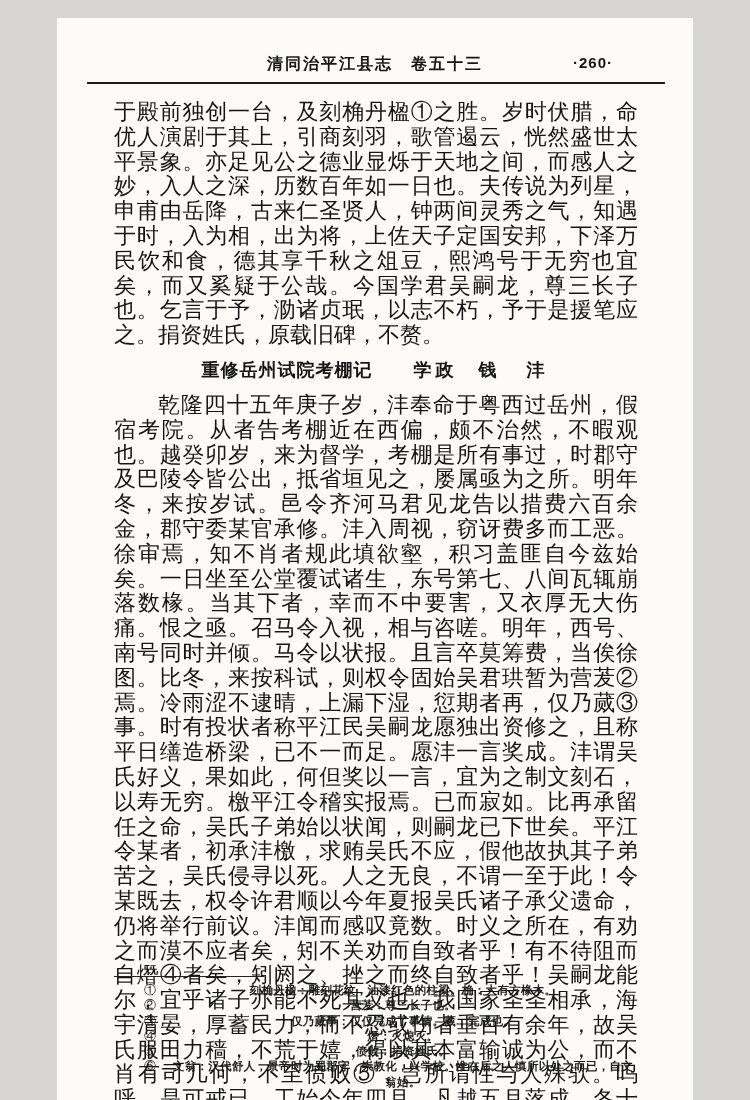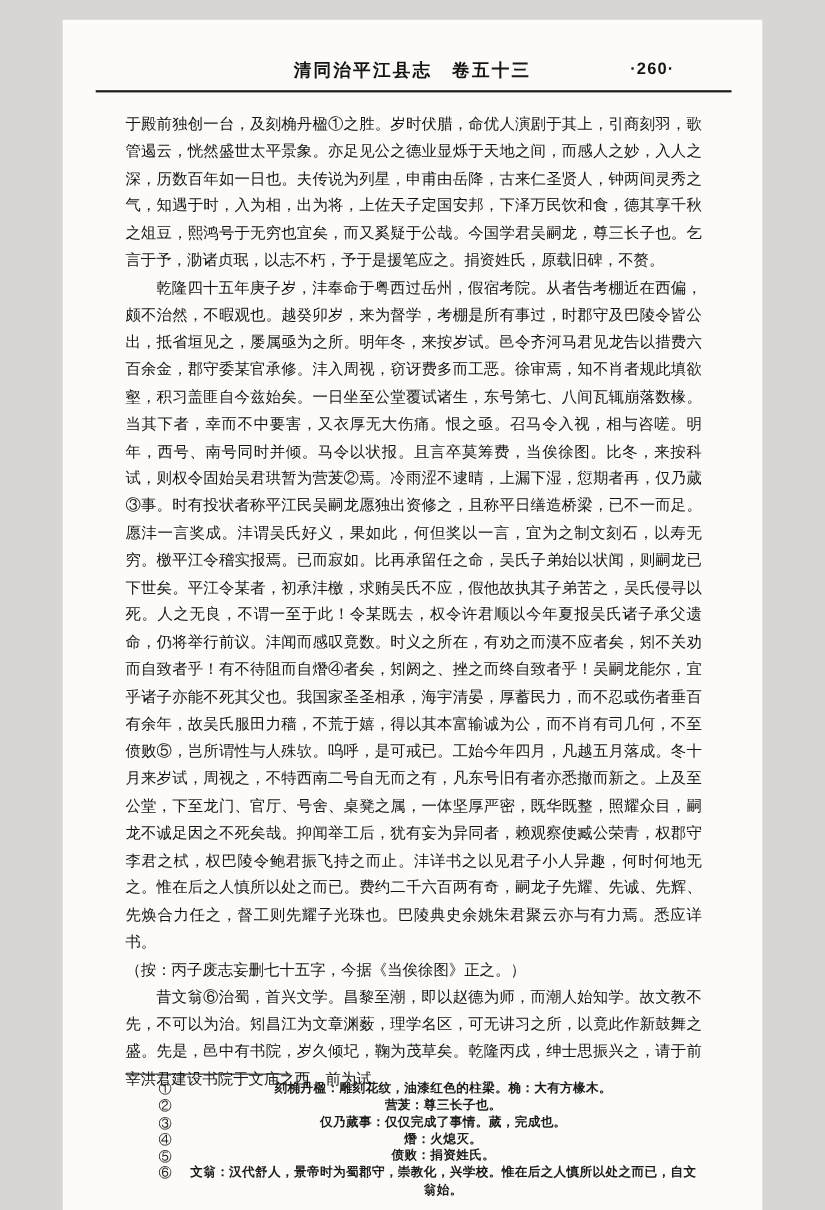--- a/index.html
+++ b/index.html
@@ -27,21 +27,21 @@
   .hdr-rule{
     position:absolute;left:30px;right:28px;top:64px;
     border-top:2.5px solid #1b1b1b;
   }
   
   .content{
     position:absolute;left:57px;right:55px;top:82px;
   }
   .body-text{
     margin:0;
-    font-size:14px;
+    font-size:22px;
     line-height:24.8px;
     text-align:justify;
     text-justify:inter-character;
     word-break:break-all;
   }
   .indent{text-indent:2em;}
   .section-heading{
     margin:9px 0 10px 0;
     text-align:center;
     font-size:18px;
@@ -76,20 +76,25 @@
   <div class="hdr">
     <div class="hdr-title">清同治平江县志　卷五十三</div>
     <div class="hdr-page">·260·</div>
     <div class="hdr-rule"></div>
   </div>
 
   <div class="content">
 
     <p class="body-text">于殿前独创一台，及刻桷丹楹①之胜。岁时伏腊，命优人演剧于其上，引商刻羽，歌管遏云，恍然盛世太平景象。亦足见公之德业显烁于天地之间，而感人之妙，入人之深，历数百年如一日也。夫传说为列星，申甫由岳降，古来仁圣贤人，钟两间灵秀之气，知遇于时，入为相，出为将，上佐天子定国安邦，下泽万民饮和食，德其享千秋之俎豆，熙鸿号于无穷也宜矣，而又奚疑于公哉。今国学君吴嗣龙，尊三长子也。乞言于予，泐诸贞珉，以志不朽，予于是援笔应之。捐资姓氏，原载旧碑，不赘。</p>
 
+    <h2 class="section-heading">
+      <span class="sec-title">重修岳州试院考棚记</span>
+      <span class="sec-role">学政</span>
+      <span class="sec-name">钱　沣</span>
+    </h2>
 
     <p class="body-text indent">乾隆四十五年庚子岁，沣奉命于粤西过岳州，假宿考院。从者告考棚近在西偏，颇不治然，不暇观也。越癸卯岁，来为督学，考棚是所有事过，时郡守及巴陵令皆公出，抵省垣见之，屡属亟为之所。明年冬，来按岁试。邑令齐河马君见龙告以措费六百余金，郡守委某官承修。沣入周视，窃讶费多而工恶。徐审焉，知不肖者规此填欲壑，积习盖匪自今兹始矣。一日坐至公堂覆试诸生，东号第七、八间瓦辄崩落数椽。当其下者，幸而不中要害，又衣厚无大伤痛。恨之亟。召马令入视，相与咨嗟。明年，西号、南号同时并倾。马令以状报。且言卒莫筹费，当俟徐图。比冬，来按科试，则权令固始吴君珙暂为营茇②焉。冷雨涩不逮晴，上漏下湿，愆期者再，仅乃蒇③事。时有投状者称平江民吴嗣龙愿独出资修之，且称平日缮造桥梁，已不一而足。愿沣一言奖成。沣谓吴氏好义，果如此，何但奖以一言，宜为之制文刻石，以寿无穷。檄平江令稽实报焉。已而寂如。比再承留任之命，吴氏子弟始以状闻，则嗣龙已下世矣。平江令某者，初承沣檄，求贿吴氏不应，假他故执其子弟苦之，吴氏侵寻以死。人之无良，不谓一至于此！令某既去，权令许君顺以今年夏报吴氏诸子承父遗命，仍将举行前议。沣闻而感叹竟数。时义之所在，有劝之而漠不应者矣，矧不关劝而自致者乎！有不待阻而自熸④者矣，矧阏之、挫之而终自致者乎！吴嗣龙能尔，宜乎诸子亦能不死其父也。我国家圣圣相承，海宇清晏，厚蓄民力，而不忍或伤者垂百有余年，故吴氏服田力穑，不荒于嬉，得以其本富输诚为公，而不肖有司几何，不至偾败⑤，岂所谓性与人殊欤。呜呼，是可戒已。工始今年四月，凡越五月落成。冬十月来岁试，周视之，不特西南二号自无而之有，凡东号旧有者亦悉撤而新之。上及至公堂，下至龙门、官厅、号舍、桌凳之属，一体坚厚严密，既华既整，照耀众目，嗣龙不诚足因之不死矣哉。抑闻举工后，犹有妄为异同者，赖观察使臧公荣青，权郡守李君之栻，权巴陵令鲍君振飞持之而止。沣详书之以见君子小人异趣，何时何地无之。惟在后之人慎所以处之而已。费约二千六百两有奇，嗣龙子先耀、先诚、先辉、先焕合力任之，督工则先耀子光珠也。巴陵典史余姚朱君聚云亦与有力焉。悉应详书。</p>
 
     <p class="body-text">（按：丙子废志妄删七十五字，今据《当俟徐图》正之。）</p>
 
 
     <p class="body-text indent">昔文翁⑥治蜀，首兴文学。昌黎至潮，即以赵德为师，而潮人始知学。故文教不先，不可以为治。矧昌江为文章渊薮，理学名区，可无讲习之所，以竟此作新鼓舞之盛。先是，邑中有书院，岁久倾圮，鞠为茂草矣。乾隆丙戌，绅士思振兴之，请于前宰洪君建设书院于文庙之西，前为试</p>
 
   </div>
 

